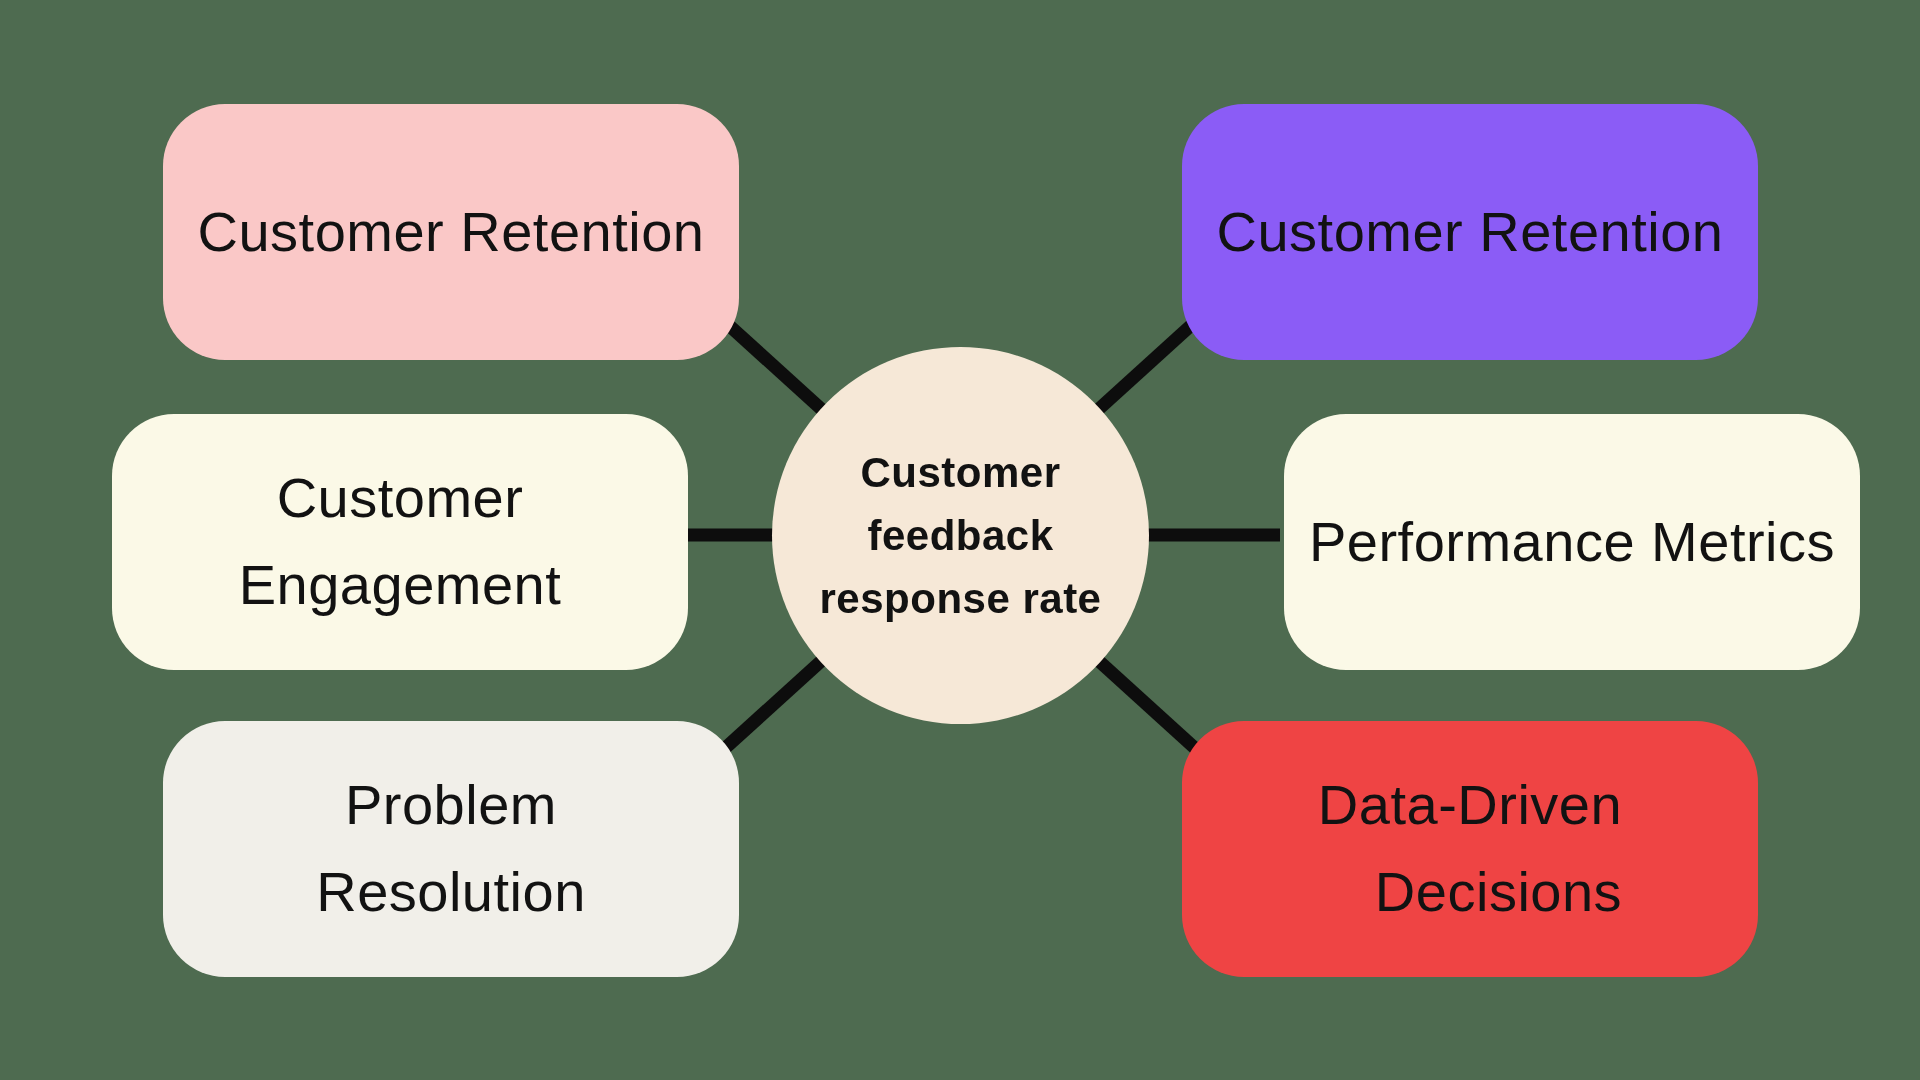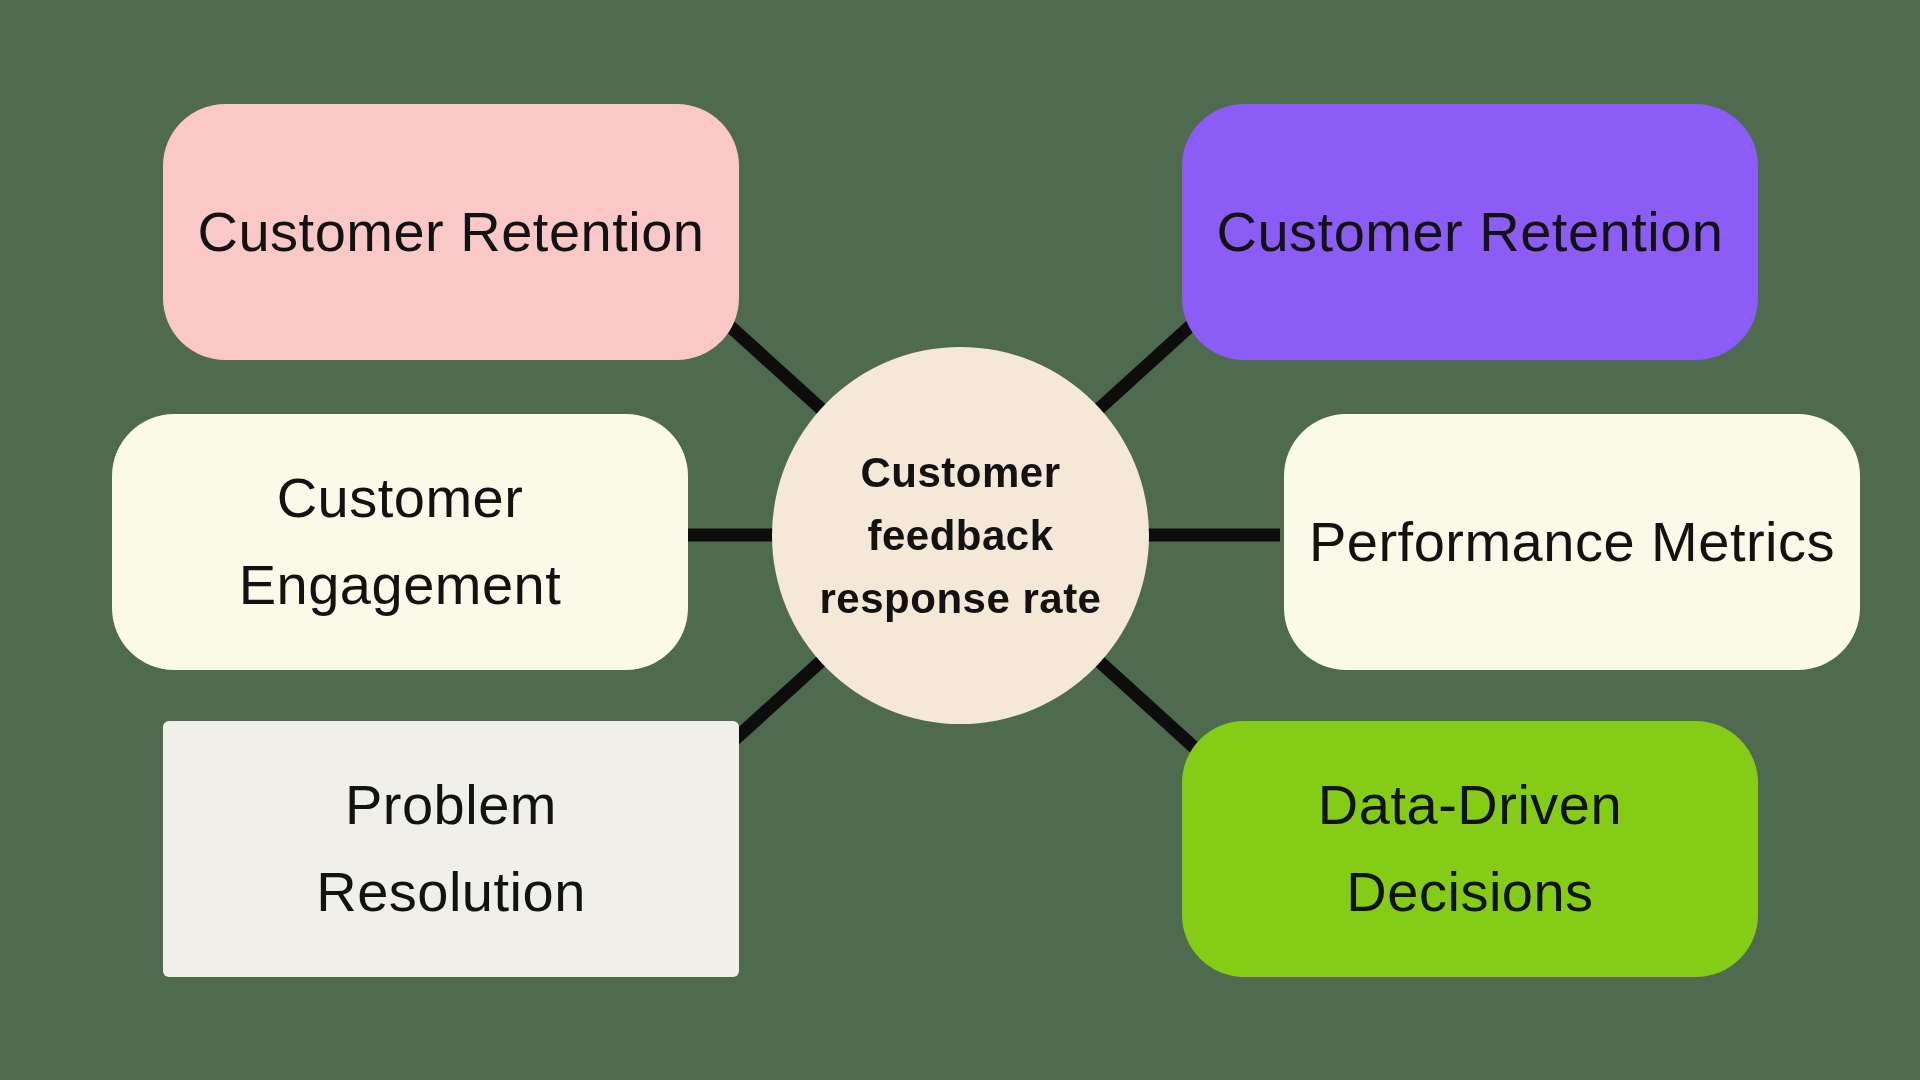--- a/index.html
+++ b/index.html
@@ -33,21 +33,21 @@
     justify-content: center;
     text-align: center;
     color: #121212;
     font-size: 56px;
     line-height: 1.55;
     white-space: pre;
     letter-spacing: 0.5px;
   }
   .node.pos-top-left     { left: 163px;  top: 104px; }
   .node.pos-middle-left  { left: 112px;  top: 414px; }
-  .node.pos-bottom-left  { left: 163px;  top: 721px; border-radius: 6px; }
+  .node.pos-bottom-left  { left: 163px;  top: 721px; }
   .node.pos-top-right    { left: 1182px; top: 104px; }
   .node.pos-middle-right { left: 1237px; top: 414px; }
   .node.pos-bottom-right { left: 1182px; top: 721px; }
   .center-node {
     position: absolute;
     left: 772px;
     top: 347px;
     width: 377px;
     height: 377px;
     border-radius: 50%;
@@ -92,21 +92,21 @@
   </div>
 
   <div class="node pos-top-right" style="background: #8b5cf6;">
     <span>Customer Retention</span>
   </div>
 
   <div class="node pos-middle-right" style="background: rgb(251, 249, 231); margin-left: 47px;">
     <span>Performance Metrics</span>
   </div>
 
-  <div class="node pos-bottom-right" style="background: #84cc16;">
+  <div class="node pos-bottom-right" style="background: #ef4444; text-align: right;">
     <span>Data-Driven
 Decisions</span>
   </div>
 
   <div class="center-node" style="background: rgb(246, 232, 215);">
     <span>Customer
 feedback
 response rate</span>
   </div>
 

